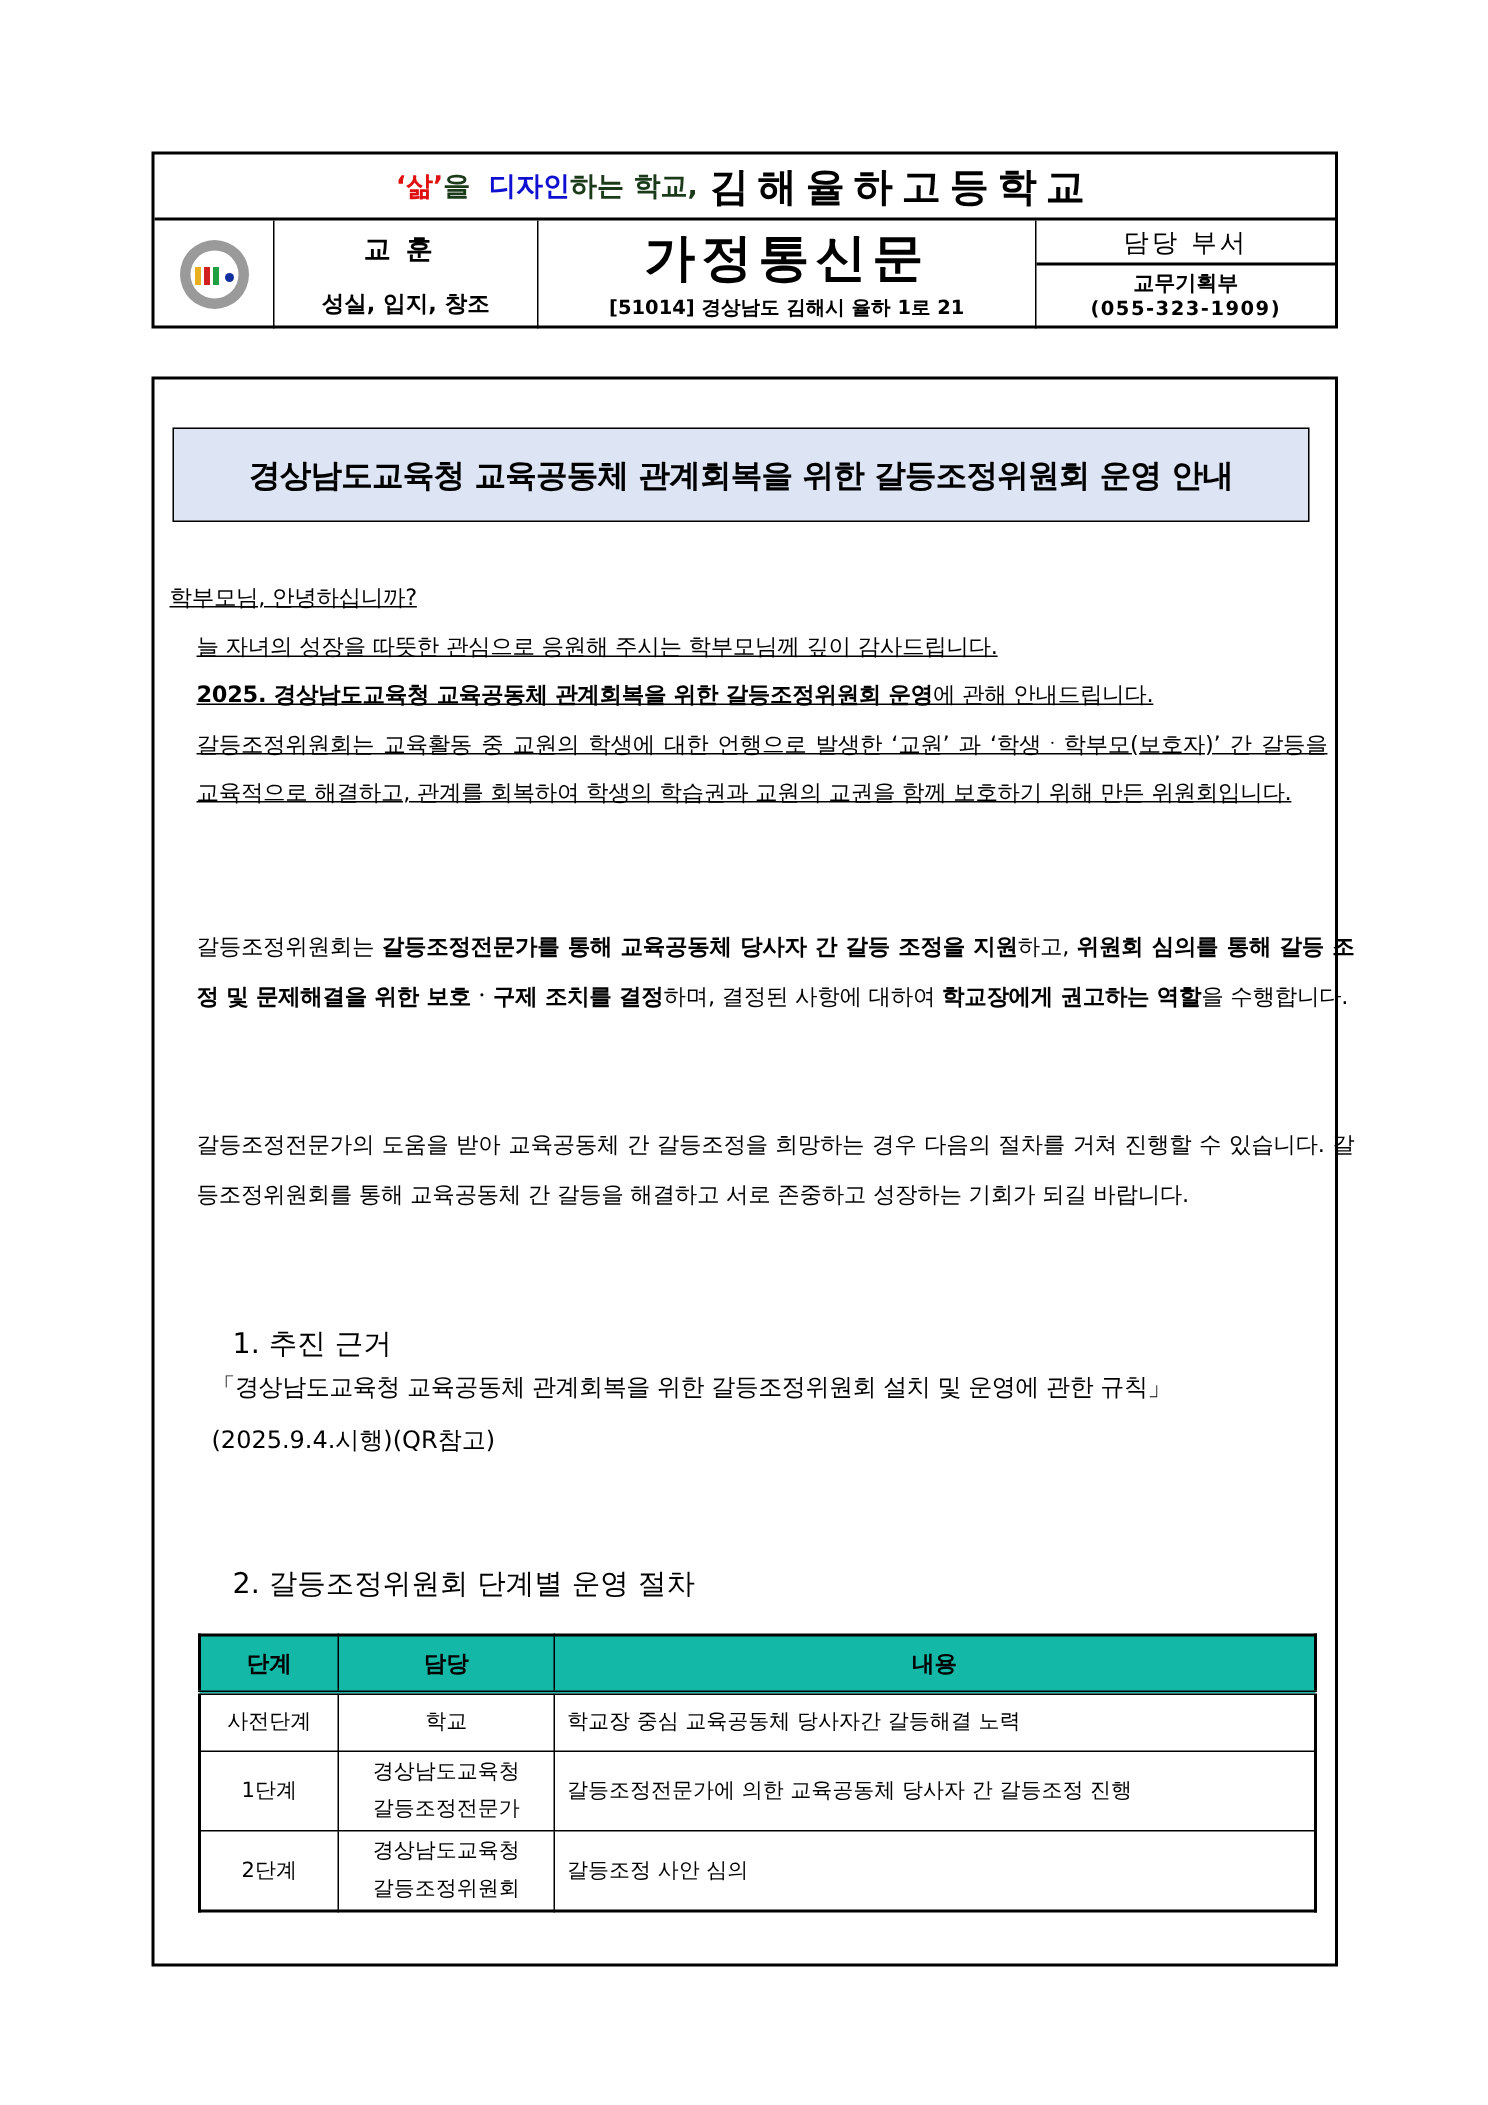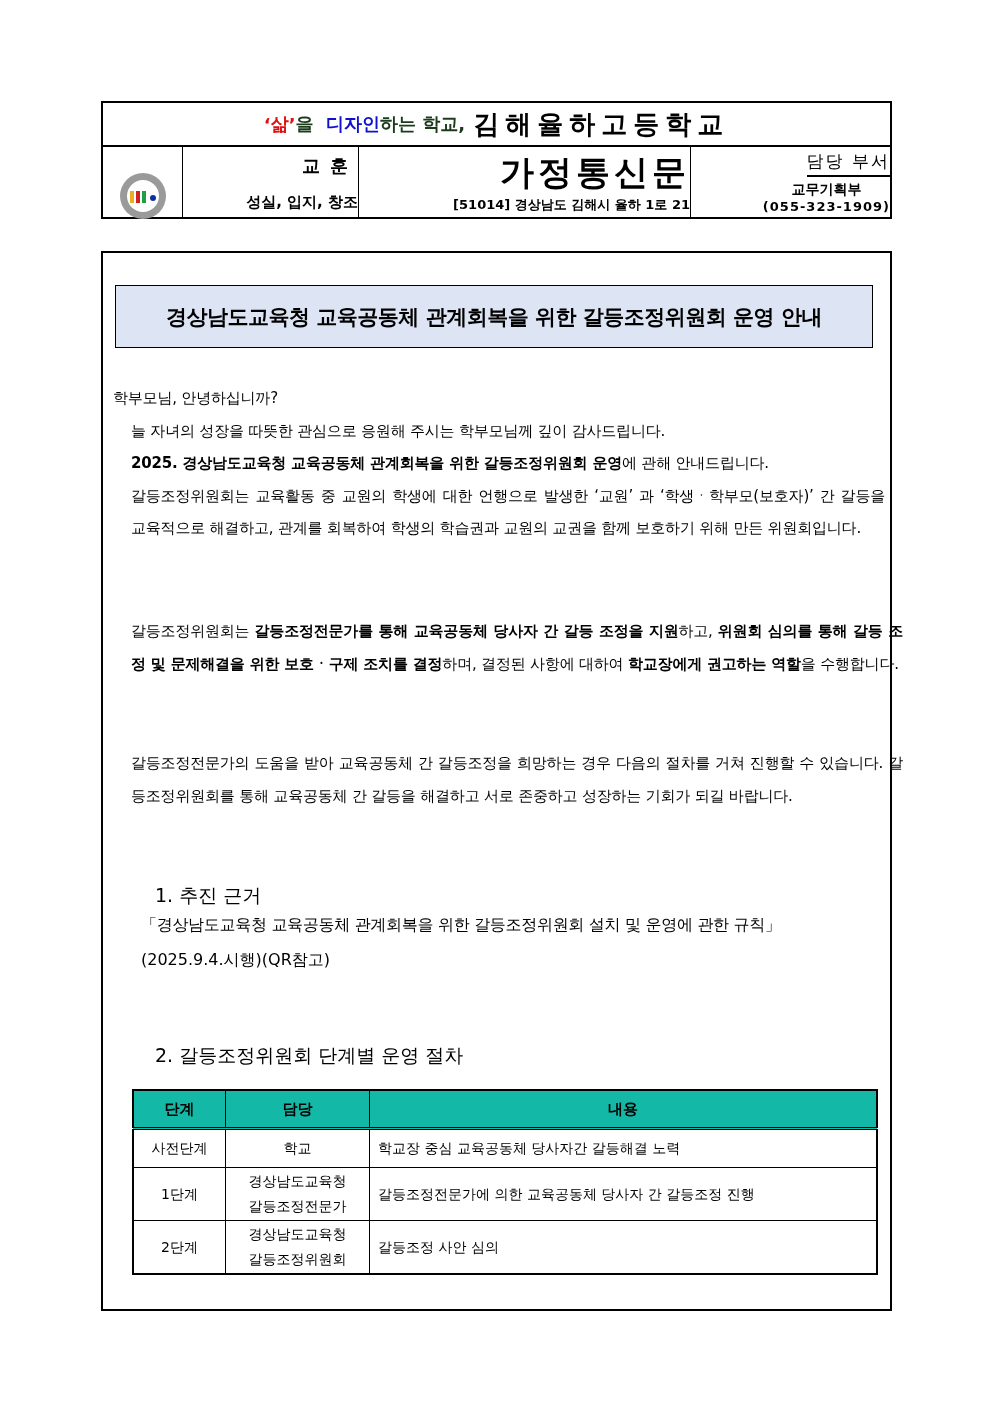--- a/index.html
+++ b/index.html
@@ -5,21 +5,21 @@
   html, body { margin: 0; padding: 0; background: #ffffff; }
   body { width: 992px; height: 1403px; position: relative; font-family: "DejaVu Sans", sans-serif; color: #000; }
 
   
   .masthead { position: absolute; left: 101px; top: 101px; width: 791px; height: 118px; border: 2px solid #000; box-sizing: border-box; }
   .slogan-row { height: 44px; border-bottom: 2px solid #000; display: flex; align-items: center; justify-content: center; font-weight: bold; font-size: 18px; color: #1a3a1a; box-sizing: border-box; }
   .slogan-row .red { color: #e01010; }
   .slogan-row .blue { color: #1010d0; text-align: right; }
   .slogan-row .school { font-size: 26px; color: #000; letter-spacing: 6px; margin-left: 8px; }
   .info-row { display: flex; height: 72px; }
-  .info-row > div { border-right: 1px solid #000; box-sizing: border-box; align-items: flex-end; }
+  .info-row > div { border-right: 1px solid #000; box-sizing: border-box; }
   .info-row > div:last-child { border-right: none; }
   .logo-cell { width: 80px; display: flex; align-items: center; justify-content: center; }
   .logo { width: 46px; height: 46px; border-radius: 50%; background: #9a9a9a; position: relative; display: flex; align-items: center; justify-content: center; }
   .logo-inner { width: 32px; height: 32px; border-radius: 50%; background: #fff; display: flex; align-items: flex-end; justify-content: center; gap: 2px; padding-bottom: 9px; box-sizing: border-box; }
   .bar { width: 4px; height: 12px; }
   .dot { width: 6px; height: 6px; border-radius: 50%; background: #1030a0; margin-left: 2px; margin-bottom: 2px; }
   .motto-cell { width: 176px; display: flex; flex-direction: column; align-items: center; justify-content: space-around; font-weight: bold; }
   .motto-title { font-size: 18px; letter-spacing: 10px; }
   .motto-text { font-size: 15px; }
   .title-cell { width: 332px; display: flex; flex-direction: column; align-items: center; justify-content: center; }
@@ -28,21 +28,21 @@
   .dept-cell { flex: 1; display: flex; flex-direction: column; }
   .dept-label { height: 28px; border-bottom: 2px solid #000; display: flex; align-items: center; justify-content: center; font-size: 17px; font-weight: normal; letter-spacing: 2px; }
   .dept-info { flex: 1; display: flex; flex-direction: column; align-items: center; justify-content: center; font-weight: bold; font-size: 14px; line-height: 17px; }
   .dept-phone { font-size: 13px; letter-spacing: 1px; }
 
   
   .frame { position: absolute; left: 101px; top: 251px; width: 791px; height: 1060px; border: 2px solid #000; box-sizing: border-box; }
   .doc-title { position: absolute; left: 12px; top: 32px; width: 758px; height: 63px; background: #dde4f4; border: 1px solid #000; box-sizing: border-box; display: flex; align-items: center; justify-content: center; font-weight: bold; font-size: 21px; letter-spacing: -0.5px; }
 
   .body-text { position: absolute; left: 10px; width: 772px; font-size: 15px; line-height: 32.5px; letter-spacing: -0.2px; text-align: justify; }
-  .p1 { top: 129px; }
+  .p1 { top: 129px; text-decoration: underline; }
   .indent { padding-left: 18px; }
   .b { font-weight: bold; }
   .p2 { top: 362px; }
   .p3 { top: 494px; }
 
   .section-head { position: absolute; left: 28px; font-size: 19px; margin-left: 24px; }
   .s1 { top: 630px; }
   .s1-rule { position: absolute; left: 38px; top: 662px; font-size: 16px; letter-spacing: -0.3px; }
   .s1-date { position: absolute; left: 38px; top: 697px; font-size: 16px; }
   .s2 { top: 790px; }

